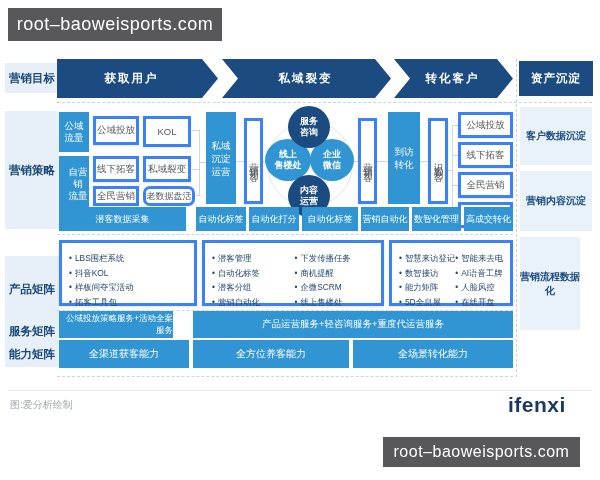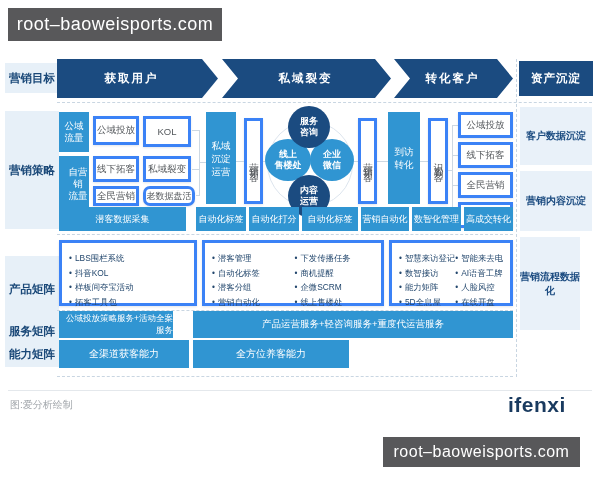--- a/index.html
+++ b/index.html
@@ -160,20 +160,21 @@
 
   <div class="abs hdash" style="left:57px;top:310px;width:456px;"></div>
 
   <div class="abs flexc lbl" style="left:5px;top:312px;width:54px;height:38px;">服务矩阵</div>
   <div class="abs flexc blue" style="left:59px;top:311px;width:114px;height:27px;font-size:8.5px;text-align:right;">公域投放策略服务+活动全案服务</div>
   <div class="abs flexc blue" style="left:193px;top:311px;width:320px;height:27px;font-size:9.5px;">产品运营服务+轻咨询服务+重度代运营服务</div>
 
   <div class="abs flexc lbl" style="left:5px;top:341px;width:54px;height:26px;">能力矩阵</div>
   <div class="abs flexc blue" style="left:59px;top:340px;width:130px;height:28px;font-size:10px;">全渠道获客能力</div>
   <div class="abs flexc blue" style="left:193px;top:340px;width:156px;height:28px;font-size:10px;">全方位养客能力</div>
+  <div class="abs flexc blue" style="left:353px;top:340px;width:160px;height:28px;font-size:10px;">全场景转化能力</div>
 
   <div class="abs hdash" style="left:57px;top:376px;width:456px;"></div>
 
   <div class="abs" style="left:8px;top:390px;width:584px;border-top:1px solid #e4e8ec;"></div>
   <div class="abs" style="left:10px;top:398px;font-size:10px;color:#9fa4a9;">图:爱分析绘制</div>
   <div class="abs logo" style="left:508px;top:393px;">
     <span>ifenxi</span>
     
   </div>
 

